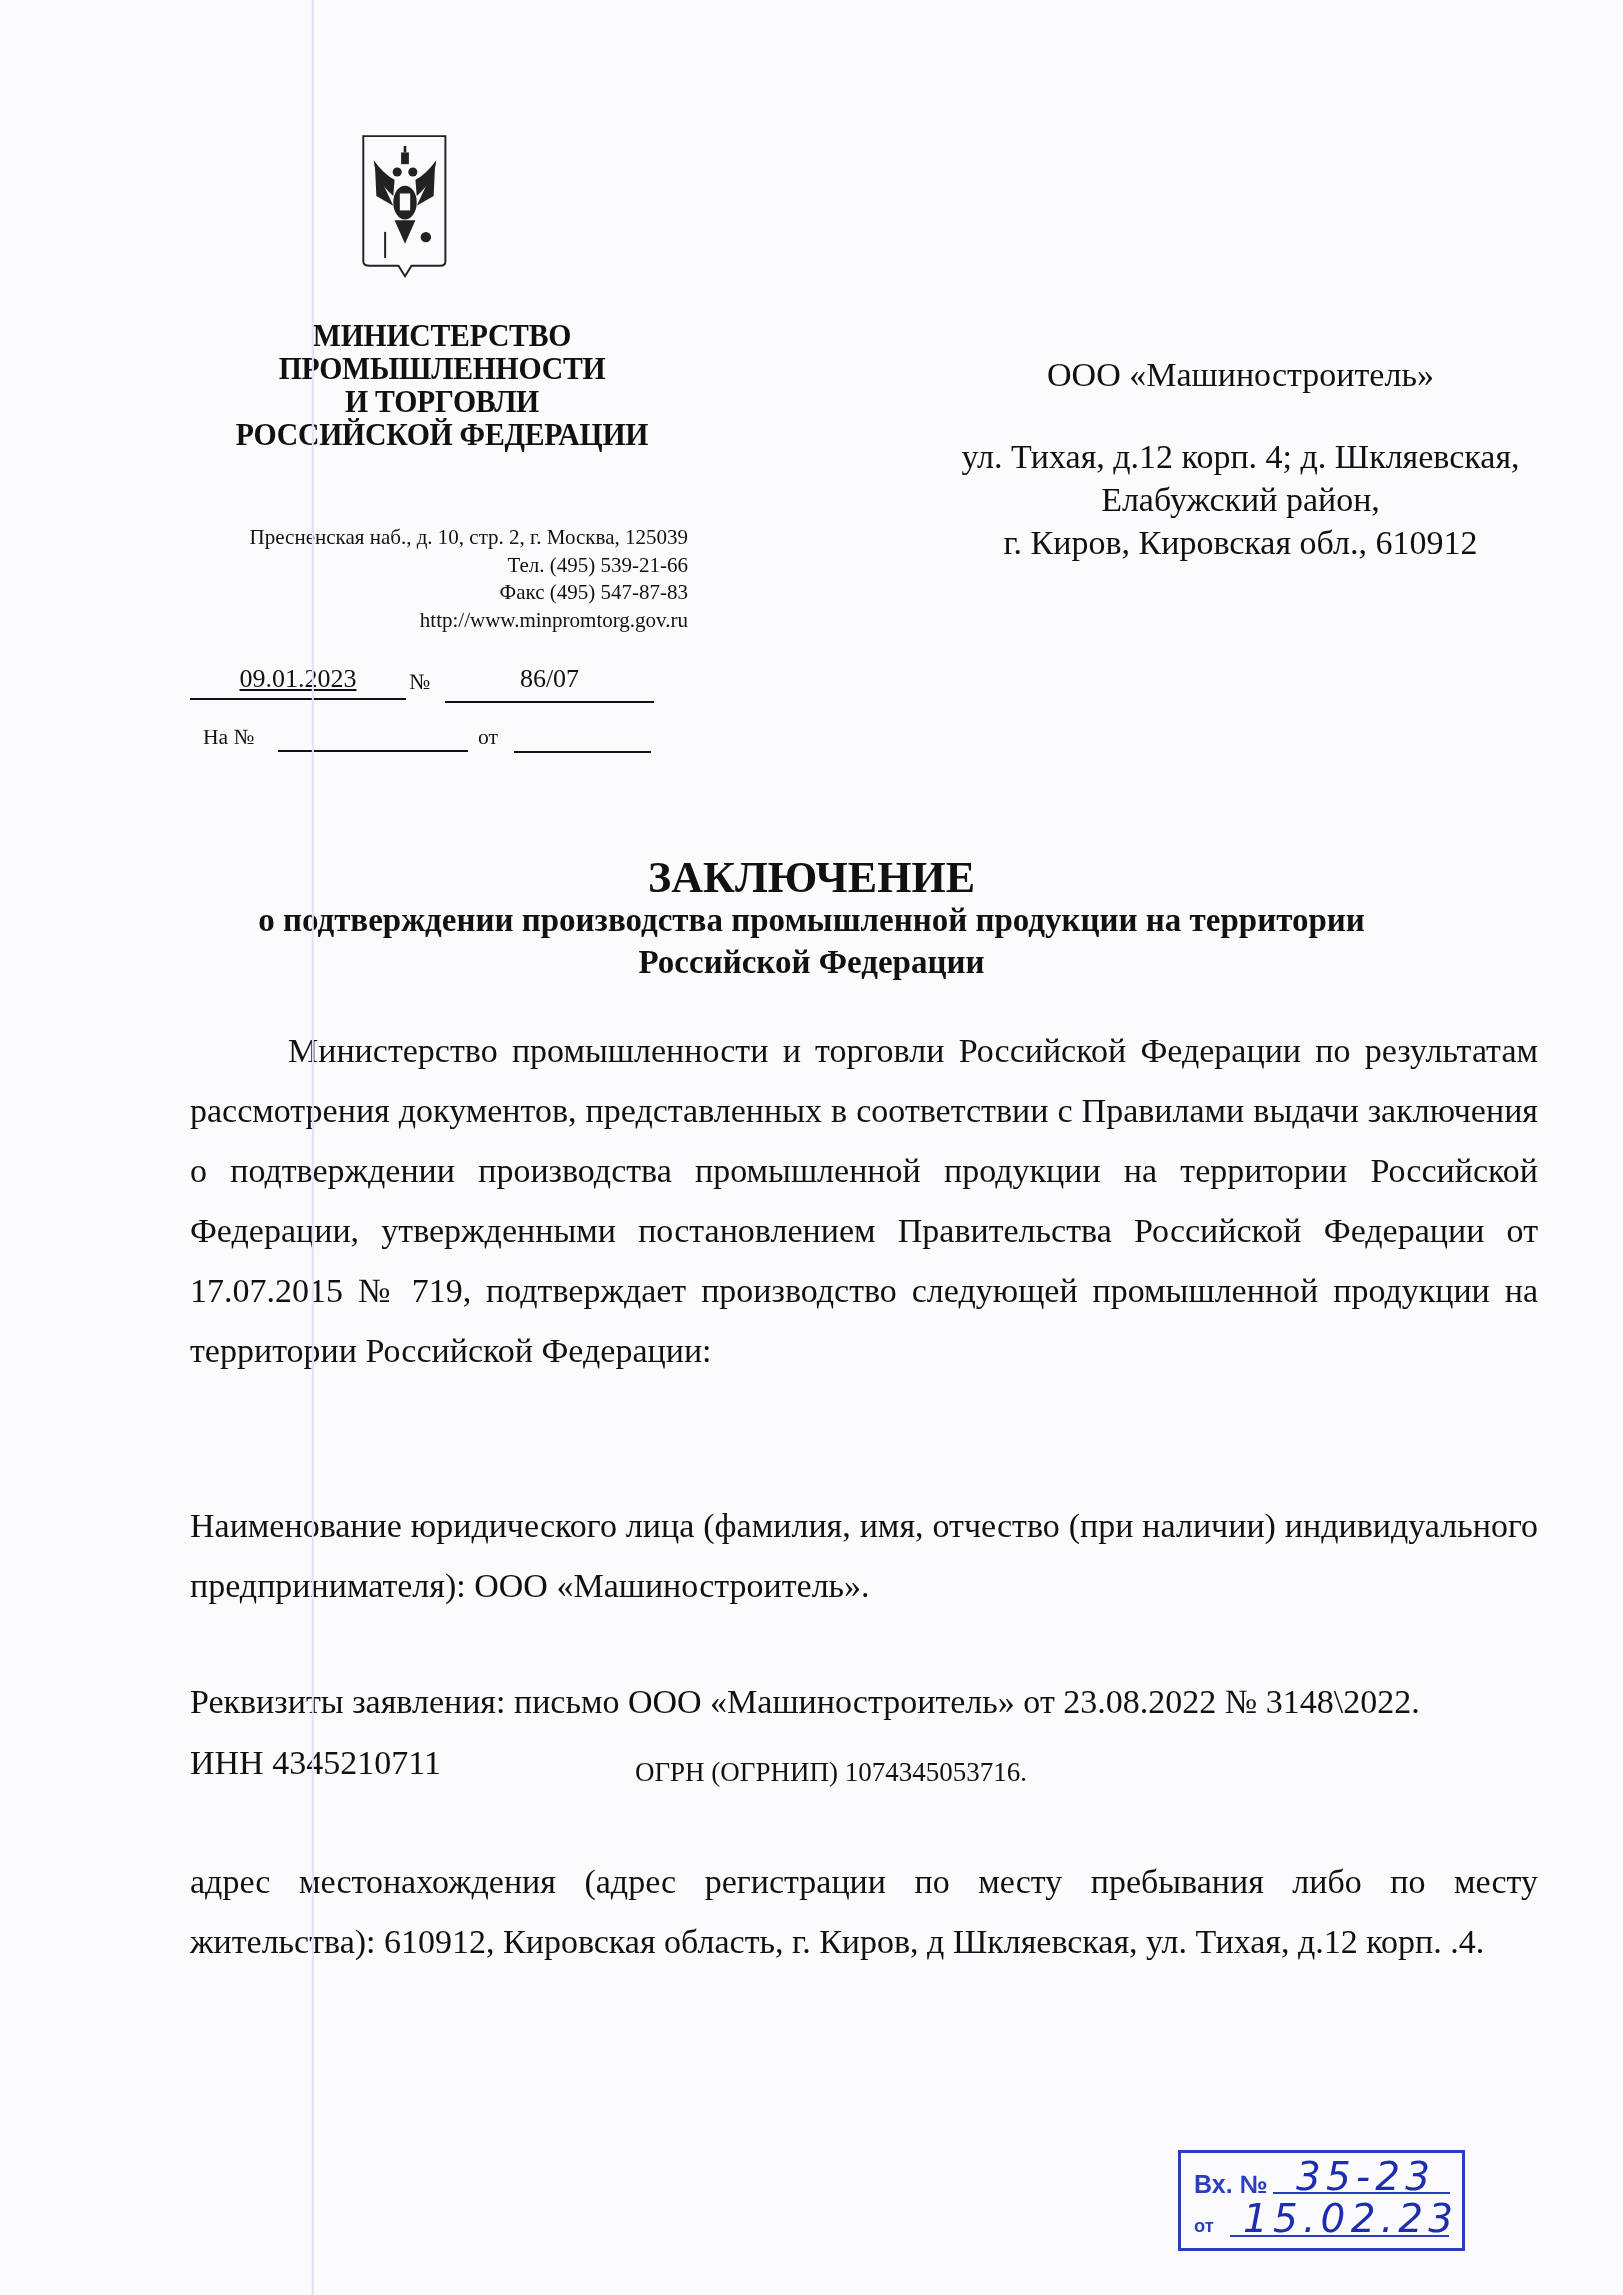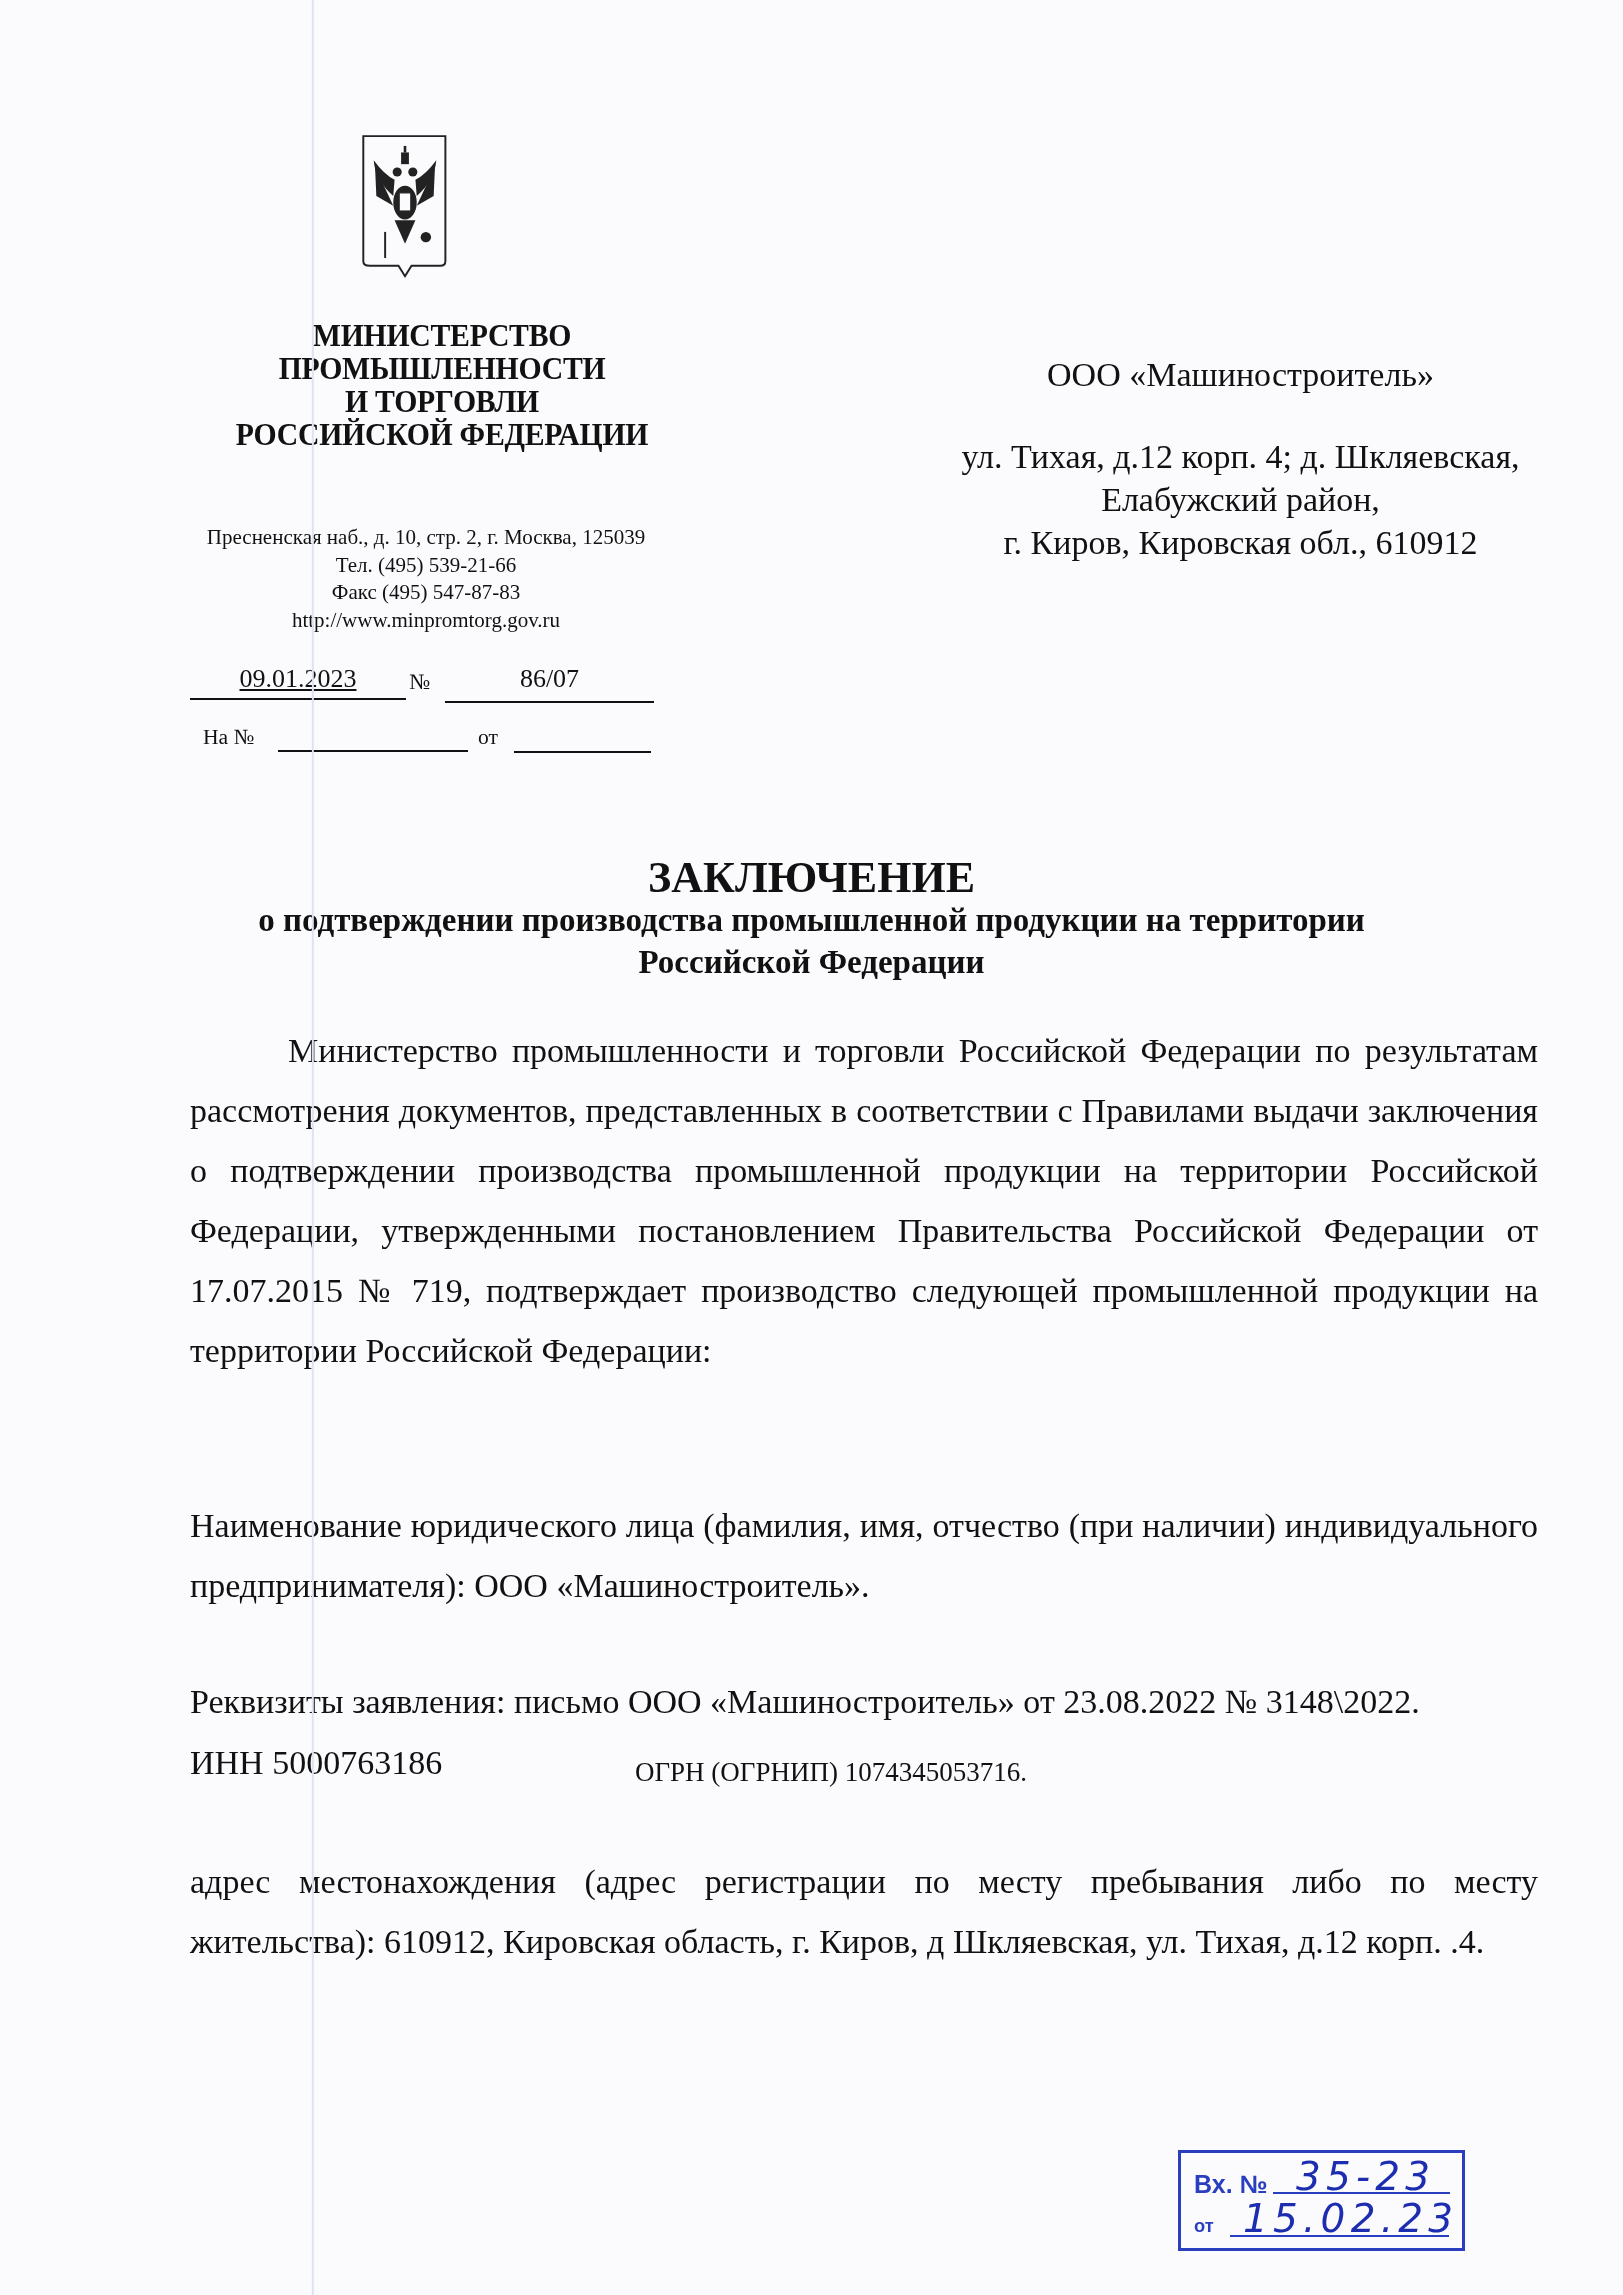--- a/index.html
+++ b/index.html
@@ -6,21 +6,21 @@
   body {
     width:1623px; height:2295px; position:relative; overflow:hidden;
     background:#fbfbfd;
     font-family:"Liberation Serif", serif; color:#111;
   }
   .abs { position:absolute; }
   .emblem-svg { left:362px; top:134px; }
   .ministry { left:164px; top:319px; width:556px; text-align:center; }
   .ministry .bold { font-weight:bold; font-size:32px; line-height:33px; letter-spacing:-0.3px; transform:scaleX(0.93); }
   .ministry .abbr { font-size:29.5px; line-height:37px; }
-  .contacts { left:164px; top:524px; width:524px; text-align:center; font-size:21px; line-height:27.5px; }
+  .contacts { left:164px; top:524px; width:524px; text-align:right; font-size:21px; line-height:27.5px; }
   .regline { left:190px; top:664px; width:471px; height:39px; font-size:26px; }
   .regline .date { position:absolute; left:0; width:216px; text-align:center; top:0; border-bottom:2px solid #111; height:34px;text-decoration:underline; }
   .regline .numsign { position:absolute; left:219px; top:5.2px; font-size:22px; }
   .regline .num { position:absolute; left:255px; width:209px; text-align:center; top:0; border-bottom:2px solid #111; height:37px; }
   .refline { left:190px; top:720px; width:471px; height:39px; font-size:21.6px; }
   .refline .lbl1 { position:absolute; left:13px; top:5.2px; }
   .refline .line1 { position:absolute; left:88px; top:29.5px; width:190px; border-bottom:2px solid #111; }
   .refline .lbl2 { position:absolute; left:288px; top:5.2px; }
   .refline .line2 { position:absolute; left:324px; top:31px; width:137px; border-bottom:2px solid #111; }
   .recipient { left:897px; top:353px; width:687px; text-align:center; font-size:34px; line-height:43px; }
@@ -108,21 +108,21 @@
 
 <div class="abs title">
   <div class="t1">ЗАКЛЮЧЕНИЕ</div>
   <div class="t2">о подтверждении производства промышленной продукции на территории</div>
   <div class="t2">Российской Федерации</div>
 </div>
 
 <div class="abs body-text p1">Министерство промышленности и торговли Российской Федерации по результатам рассмотрения документов, представленных в соответствии с Правилами выдачи заключения о подтверждении производства промышленной продукции на территории Российской Федерации, утвержденными постановлением Правительства Российской Федерации от 17.07.2015 № 719, подтверждает производство следующей промышленной продукции на территории Российской Федерации:</div>
 <div class="abs body-text p2">Наименование юридического лица (фамилия, имя, отчество (при наличии) индивидуального предпринимателя): ООО «Машиностроитель».</div>
 <div class="abs body-text p3">Реквизиты заявления: письмо ООО «Машиностроитель» от 23.08.2022 № 3148\2022.</div>
-<div class="abs inn">ИНН 5000763186</div>
+<div class="abs inn">ИНН 4345210711</div>
 <div class="abs ogrn">ОГРН (ОГРНИП) 1074345053716.</div>
 <div class="abs body-text p4">адрес местонахождения (адрес регистрации по месту пребывания либо по месту жительства): 610912, Кировская область, г. Киров, д Шкляевская, ул. Тихая, д.12 корп. .4.</div>
 
 <div class="abs stamp">
   <div class="lbl-in">Вх. №</div>
   <div class="hw hw1">35-23</div>
   <div class="ul1"></div>
   <div class="lbl-from">от</div>
   <div class="hw hw2">15.02.23</div>
   <div class="ul2"></div>

